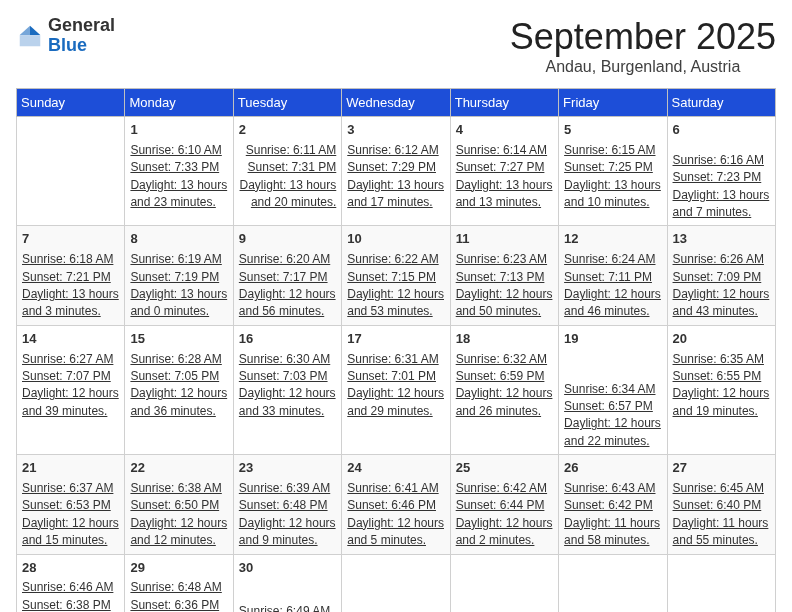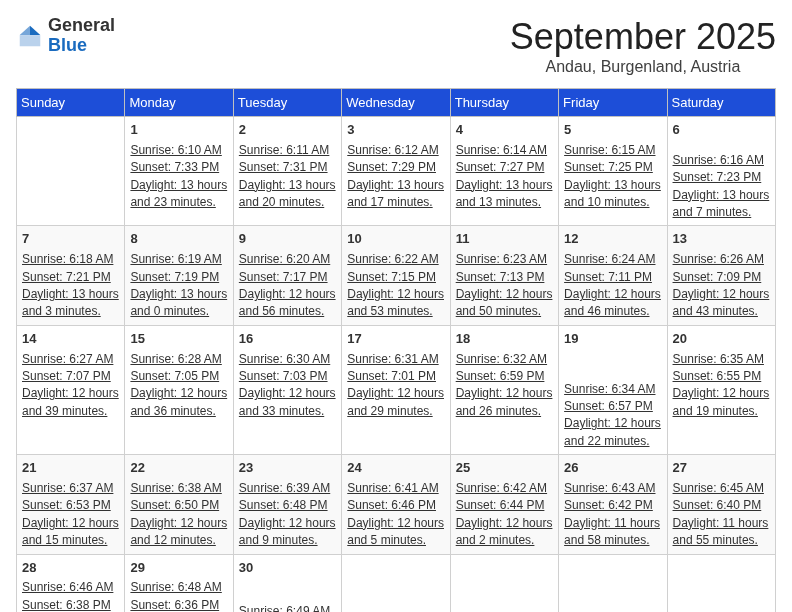--- a/index.html
+++ b/index.html
@@ -117,21 +117,21 @@
         <td></td>
         <td>
           <span class="day-number">1</span>
           <div class="cell-info" style="white-space: pre-line;">Sunrise: 6:10 AM
 Sunset: 7:33 PM
 Daylight: 13 hours
 and 23 minutes.</div>
         </td>
         <td>
           <span class="day-number">2</span>
-          <div class="cell-info" style="white-space: pre-line;">Sunrise: 6:11 AM
+          <div class="cell-info" style="white-space: pre-line; text-align: right;">Sunrise: 6:11 AM
 Sunset: 7:31 PM
 Daylight: 13 hours
 and 20 minutes.</div>
         </td>
         <td>
           <span class="day-number">3</span>
           <div class="cell-info" style="white-space: pre-line;">Sunrise: 6:12 AM
 Sunset: 7:29 PM
 Daylight: 13 hours
 and 17 minutes.</div>

